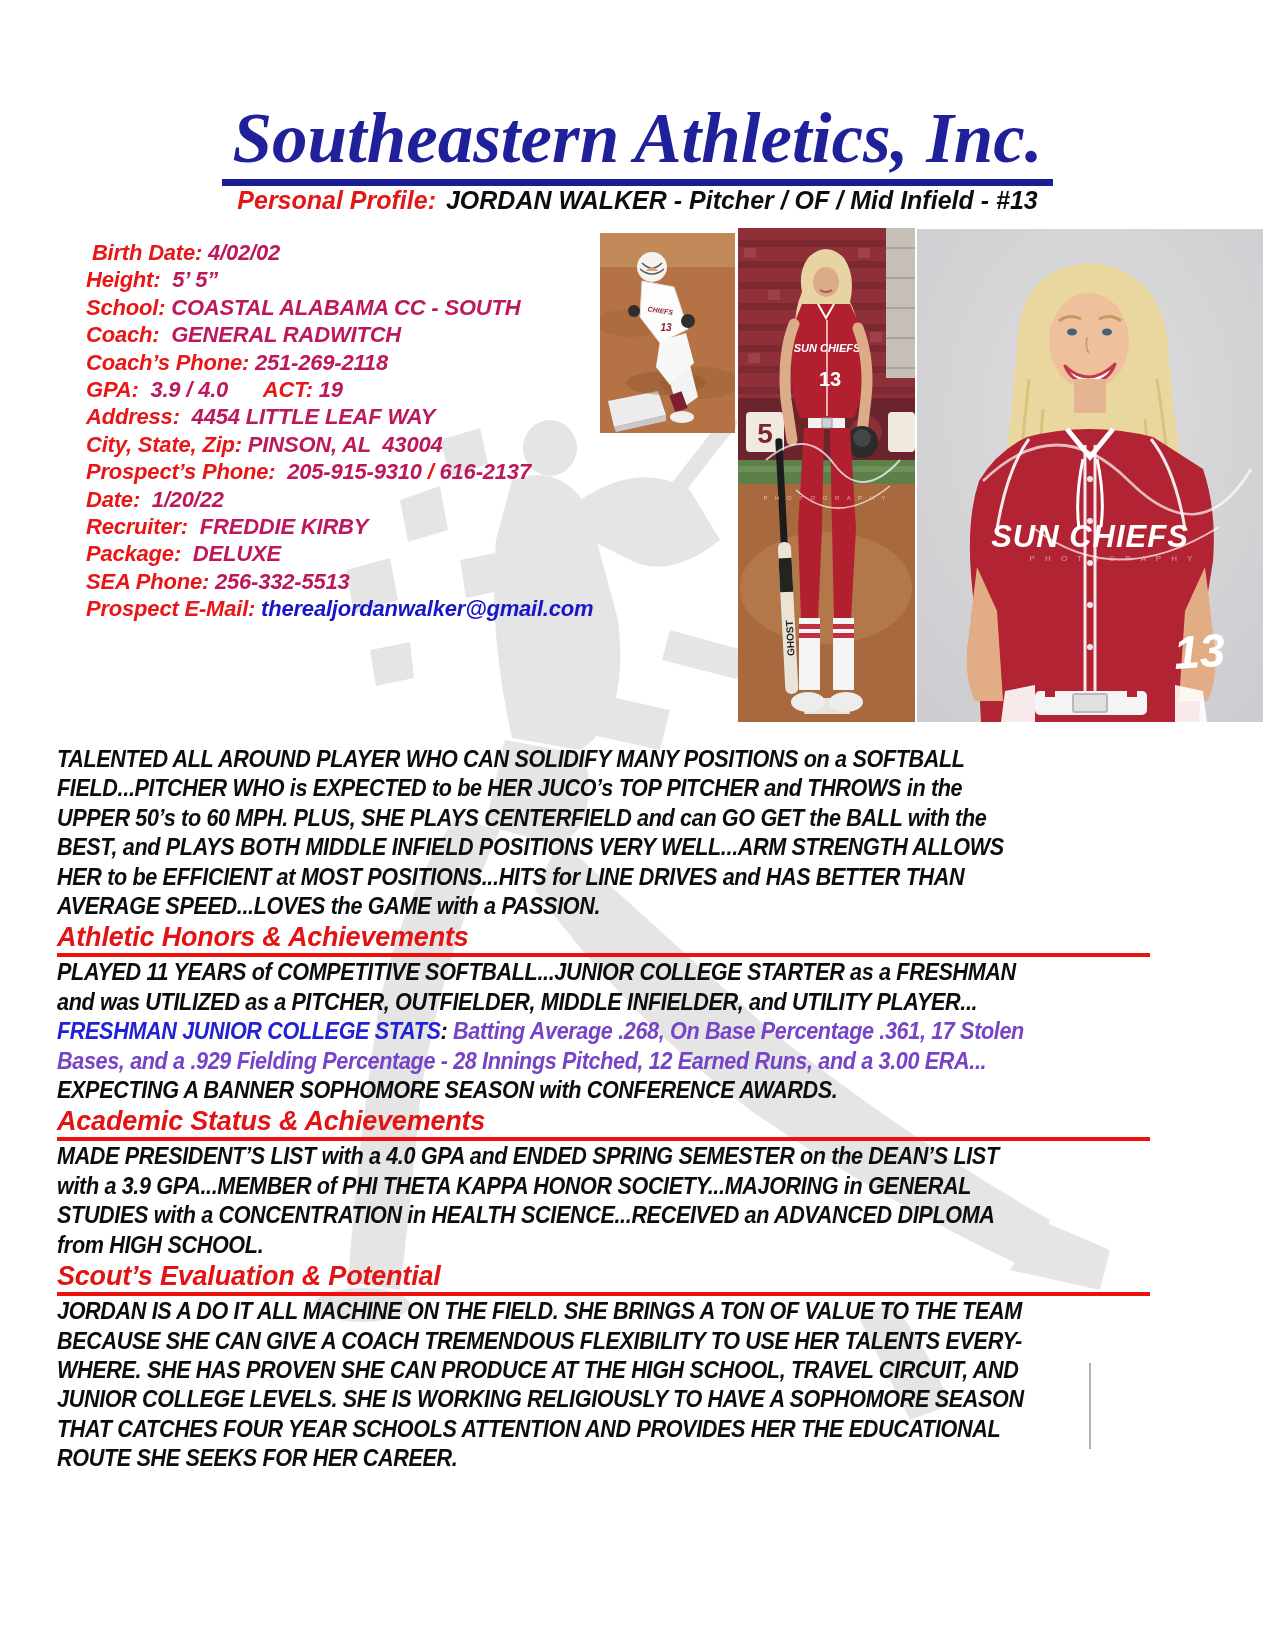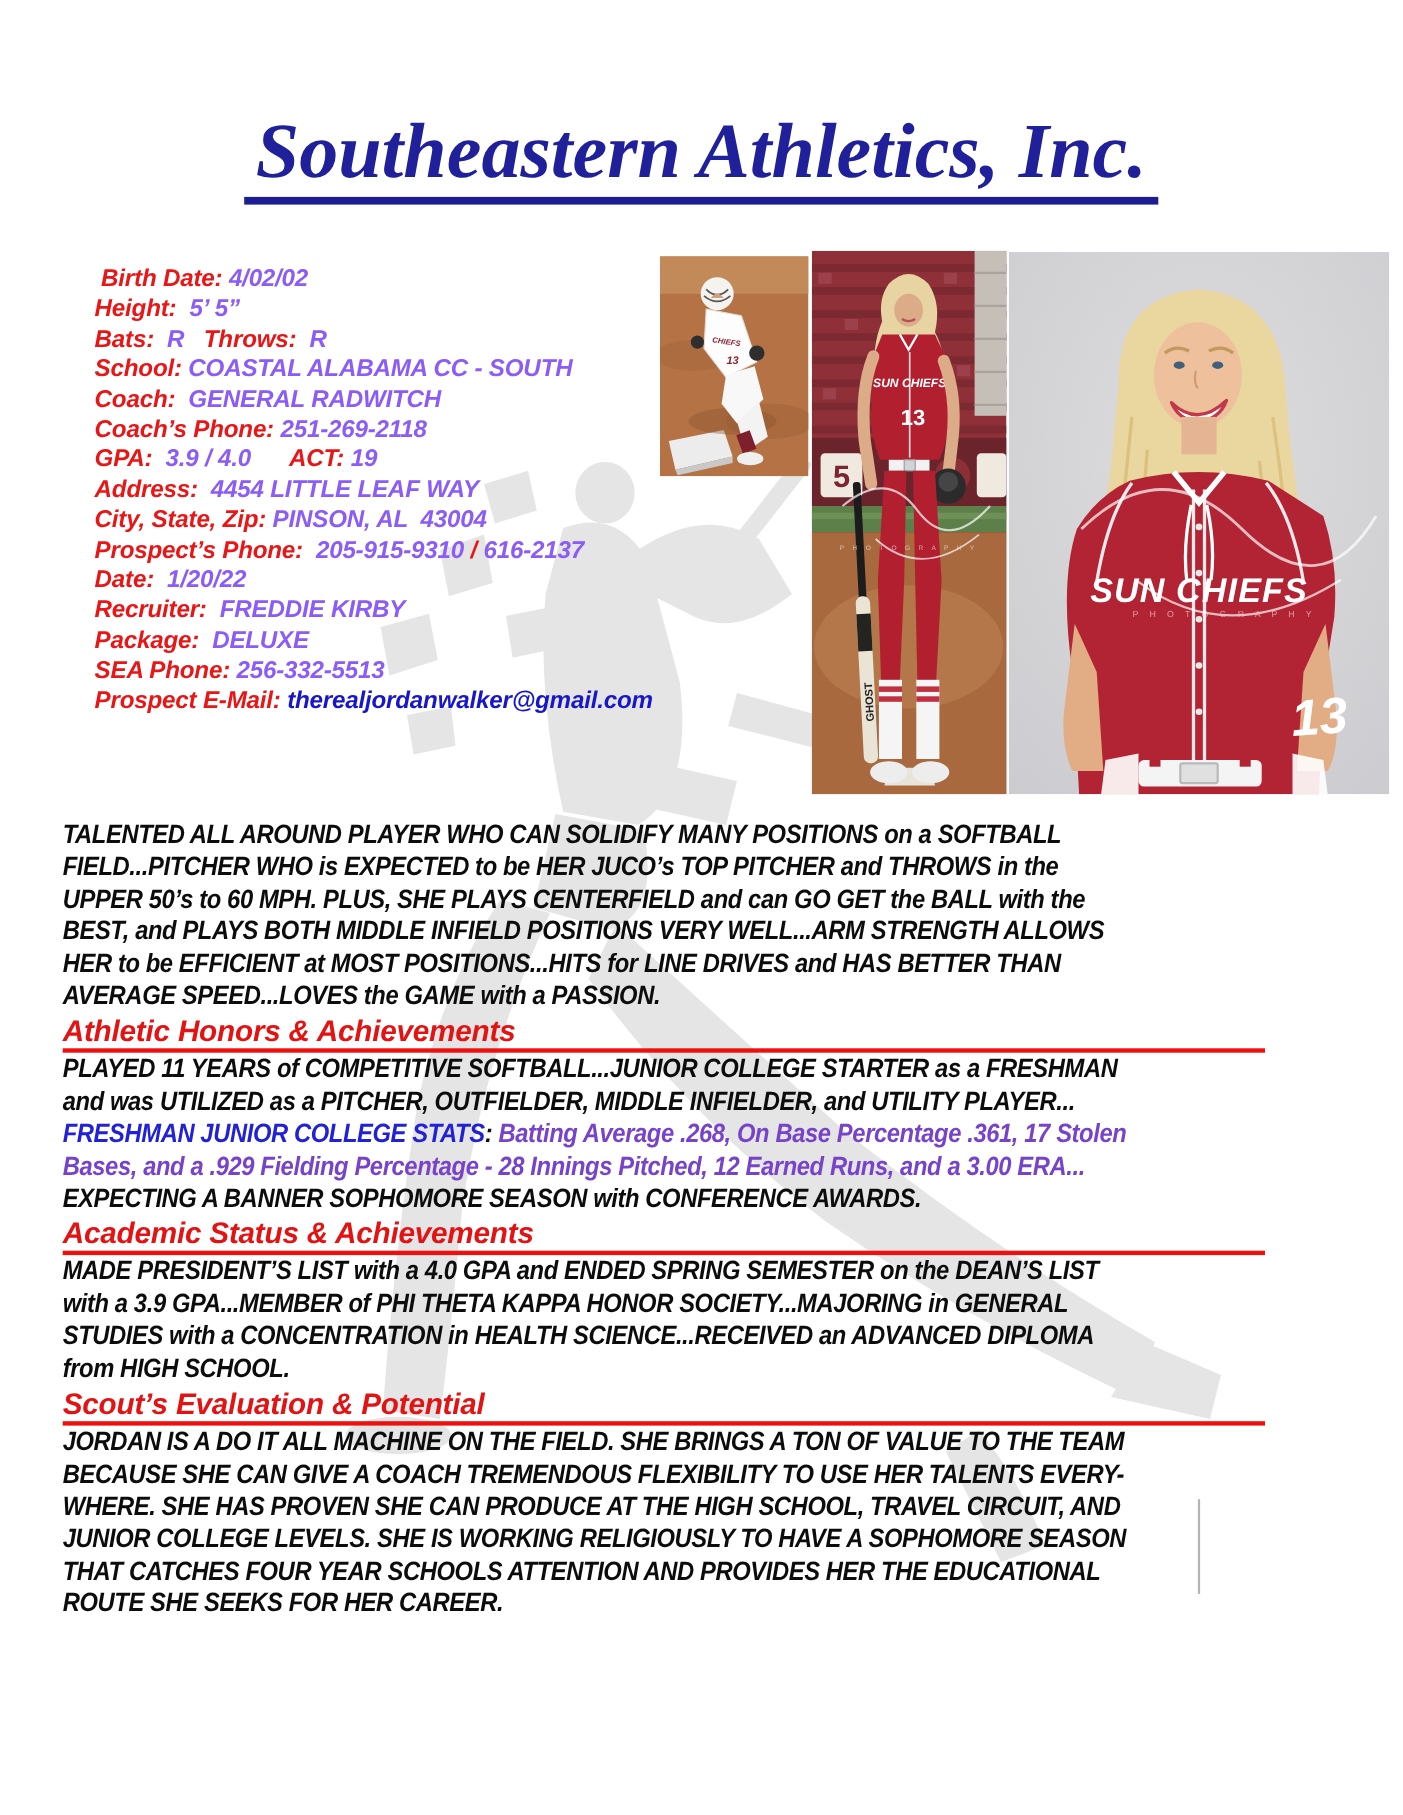--- a/index.html
+++ b/index.html
@@ -12,21 +12,21 @@
          padding:0 10px 5px 10px;}
   .subtitle{position:absolute;top:186px;left:0;width:100%;text-align:center;
             font-size:25px;font-weight:bold;font-style:italic;white-space:pre;}
   .subtitle .p-label{color:#e31717;margin-right:10px;}
   .subtitle .p-value{color:#0d0d0d;}
   
   .info{position:absolute;left:86px;top:239px;font-size:22px;font-weight:bold;font-style:italic;
         line-height:27.4px;letter-spacing:-0.2px;z-index:3;}
   .irow{white-space:pre;}
   .lab{color:#e81616;}
-  .val{color:#8b5cf6;}
+  .val{color:#be185d;}
   .val.email{color:#1717c9;}
   
   .photo{position:absolute;z-index:2;}
   #photo1{left:600px;top:233px;width:135px;height:200px;}
   #photo2{left:738px;top:228px;width:177px;height:494px;}
   #photo3{left:917px;top:229px;width:346px;height:493px;}
   .photo svg{display:block;width:100%;height:100%;}
   
   .watermark{position:absolute;left:250px;top:420px;width:880px;height:1060px;opacity:.42;z-index:0;}
   .vline{position:absolute;left:1089px;top:1363px;width:2px;height:86px;background:#b3b3b3;z-index:1;}
@@ -67,25 +67,25 @@
       <polygon points="420,210 530,240 522,268 412,240"></polygon>
       <polygon points="560,180 600,190 592,222 552,212"></polygon>
       <polygon points="330,270 420,290 410,330 320,310"></polygon>
     </g>
   </svg>
   <div class="vline"></div>
 
   <div class="title-wrap">
     <span class="title">Southeastern Athletics, Inc.</span>
   </div>
+  <div class="subtitle"><span class="p-label">Personal Profile:</span><span class="p-value">JORDAN WALKER - Pitcher / OF / Mid Infield - #13</span></div>
 
   <div class="info">
     <div class="irow"><span class="lab"> Birth Date: </span><span class="val">4/02/02</span></div>
     <div class="irow"><span class="lab">Height:  </span><span class="val">5’ 5”</span></div>
-    <div class="irow"><span class="lab">Bats:  </span><span class="val">R</span><span class="lab">   Throws:  </span><span class="val">R</span></div>
     <div class="irow"><span class="lab">School: </span><span class="val">COASTAL ALABAMA CC - SOUTH</span></div>
     <div class="irow"><span class="lab">Coach:  </span><span class="val">GENERAL RADWITCH</span></div>
     <div class="irow"><span class="lab">Coach’s Phone: </span><span class="val">251-269-2118</span></div>
     <div class="irow"><span class="lab">GPA:  </span><span class="val">3.9 / 4.0</span><span class="lab">      ACT: </span><span class="val">19</span></div>
     <div class="irow"><span class="lab">Address:  </span><span class="val">4454 LITTLE LEAF WAY</span></div>
     <div class="irow"><span class="lab">City, State, Zip: </span><span class="val">PINSON, AL  43004</span></div>
     <div class="irow"><span class="lab">Prospect’s Phone:  </span><span class="val">205-915-9310 </span><span class="lab">/ </span><span class="val">616-2137</span></div>
     <div class="irow"><span class="lab">Date:  </span><span class="val">1/20/22</span></div>
     <div class="irow"><span class="lab">Recruiter:  </span><span class="val">FREDDIE KIRBY</span></div>
     <div class="irow"><span class="lab">Package:  </span><span class="val">DELUXE</span></div>

